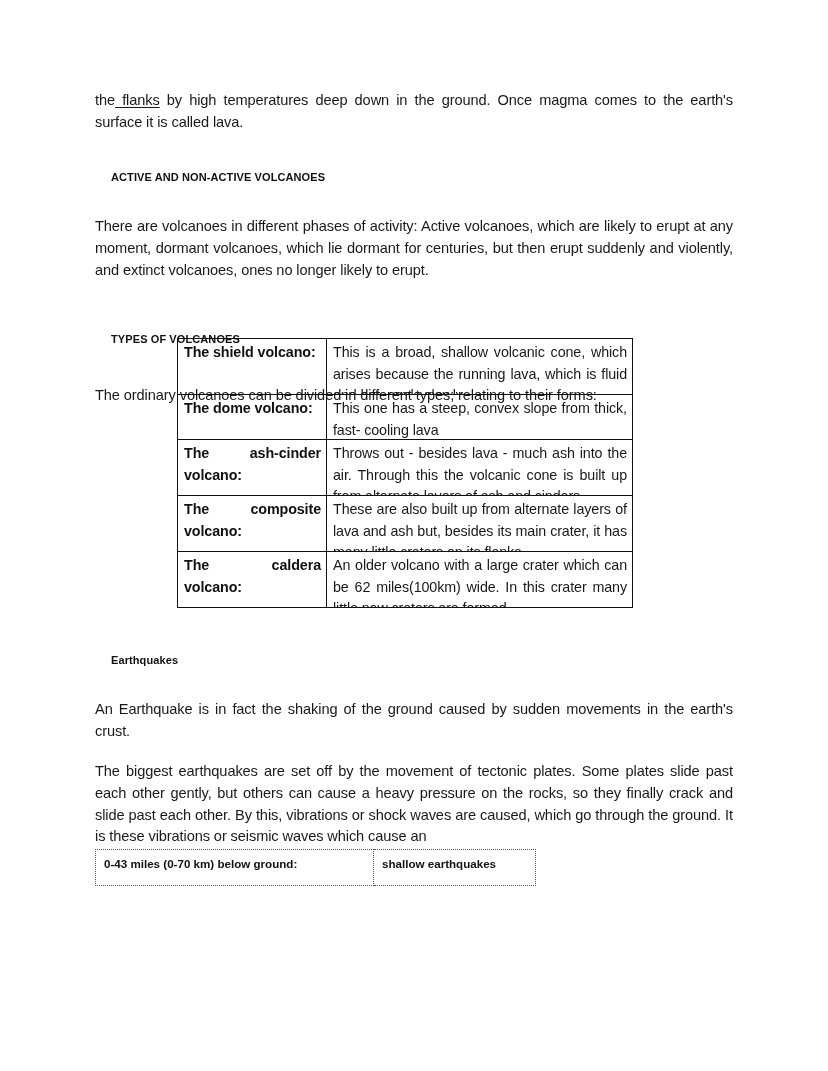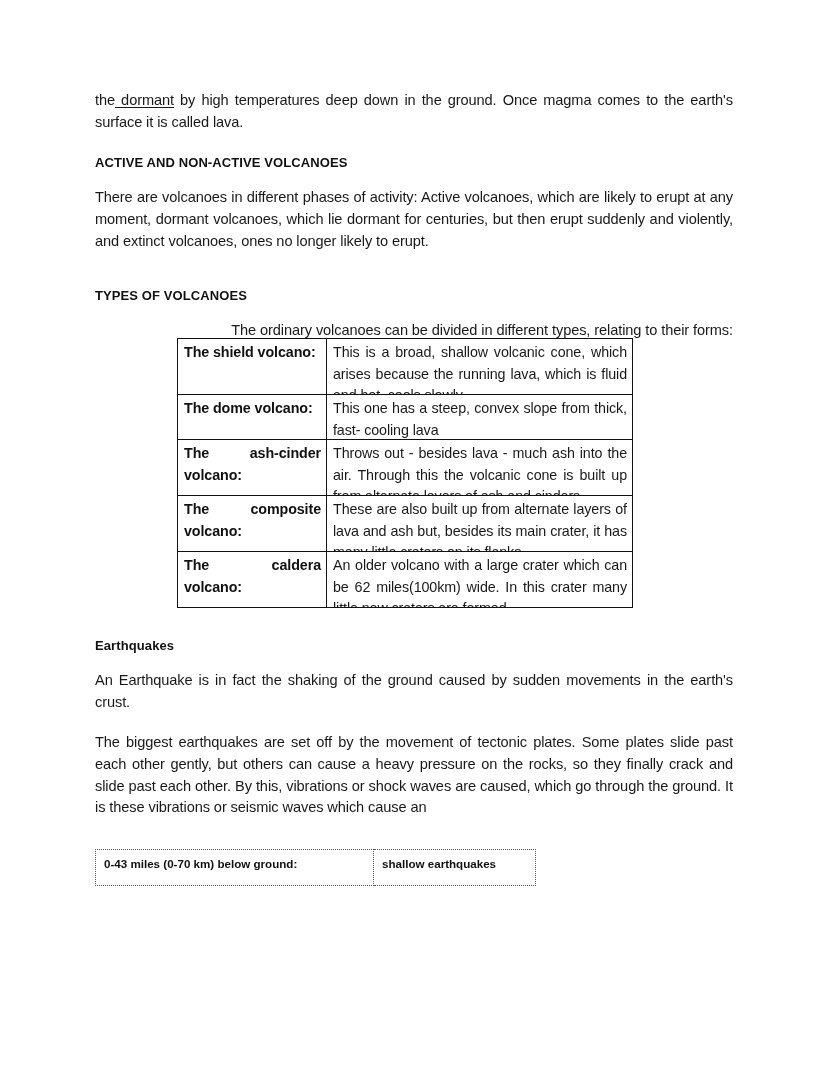--- a/index.html
+++ b/index.html
@@ -35,31 +35,32 @@
     margin: 0 0 0 0;
     font-size: 14.6px;
     line-height: 1.50;
     text-align: justify;
     text-justify: inter-word;
     letter-spacing: -0.1px;
     color: #191919;
   }
 
   p.body-text.nojust {
-    text-align: right;
+    text-align: left;
+    margin-top: 7px;
   }
 
   .u-mantle {
     text-decoration: underline;
     text-underline-offset: 2px;
   }
 
   h2.section-head {
-    margin: 0;
-    font-size: 13px;
+    margin: 16px;
+    font-size: 11px;
     font-weight: bold;
     letter-spacing: 0.1px;
     color: #111111;
   }
 
   .gap-para   { height: 18px; }
   .gap-head   { height: 21px; }
   .gap-head-b { height: 17px; }
   .gap-big    { height: 36px; }
 
@@ -160,21 +161,21 @@
     width: 638px;
   }
 </style>
 </head>
 <body>
 
 <div class="page">
 
   <div class="content">
 
-    <p class="body-text"><span>the</span><span class="u-mantle"> dormant</span><span> by high temperatures deep down in the ground. Once magma comes to the earth's surface it is called  lava.</span></p>
+    <p class="body-text"><span>the</span><span class="u-mantle"> flanks</span><span> by high temperatures deep down in the ground. Once magma comes to the earth's surface it is called  lava.</span></p>
 
     <div class="gap-head"></div>
 
     <h2 class="section-head">ACTIVE AND NON-ACTIVE VOLCANOES</h2>
 
     <div class="gap-head-b"></div>
 
     <p class="body-text">There are volcanoes in different phases of activity: Active volcanoes, which are likely to erupt at any moment, dormant volcanoes, which lie dormant for centuries, but then erupt suddenly and violently, and extinct volcanoes,  ones no longer likely to  erupt.</p>
 
     <div class="gap-big"></div>

